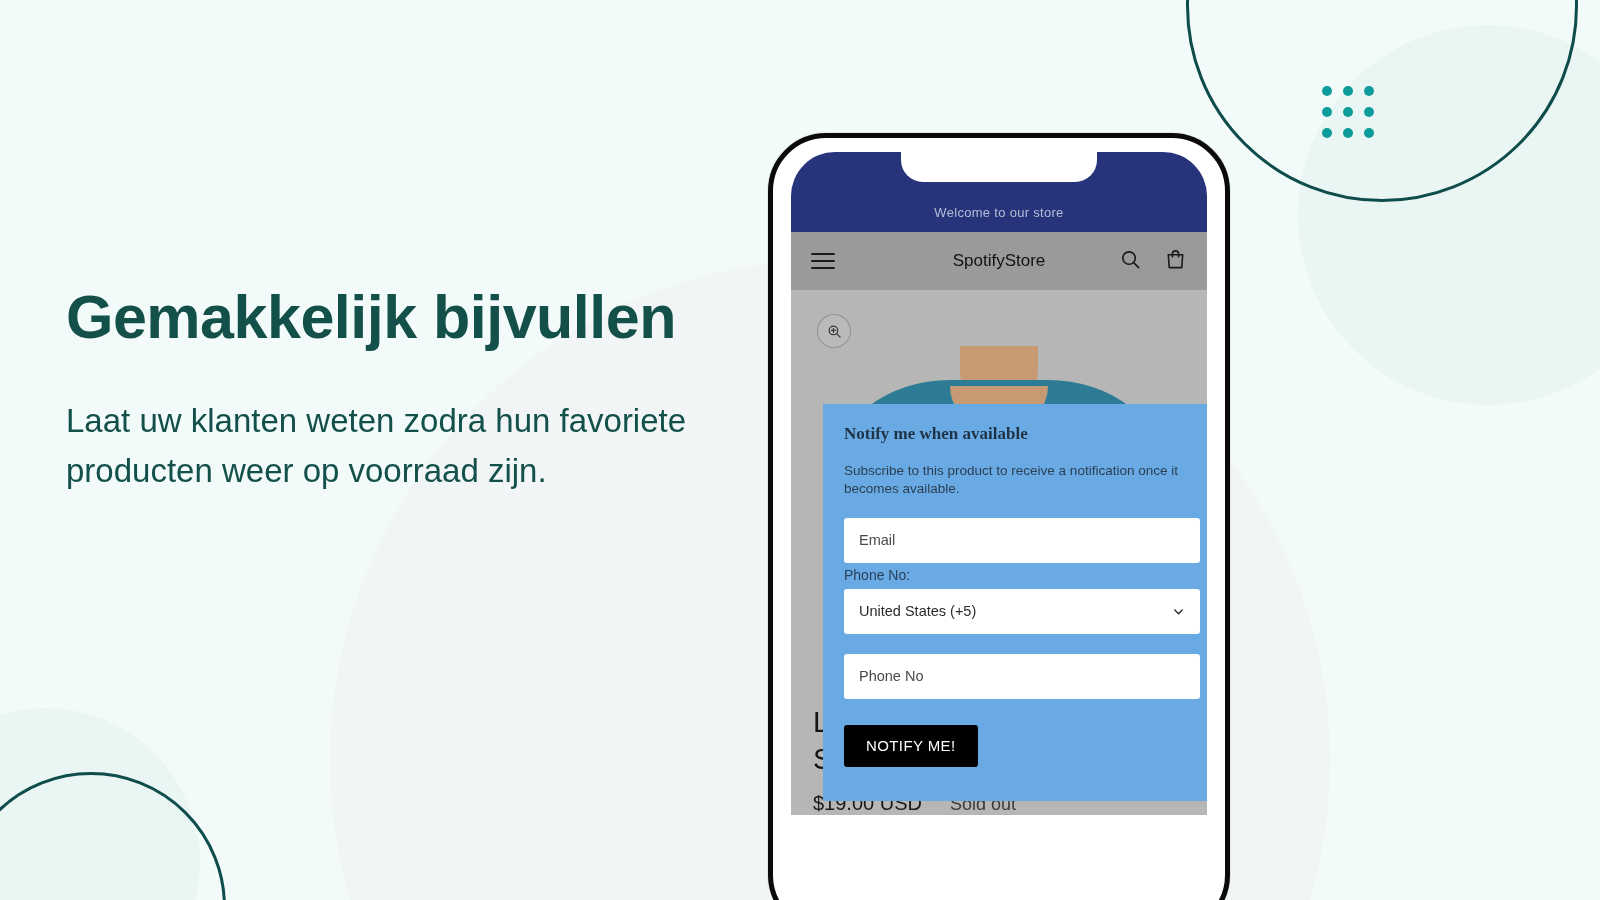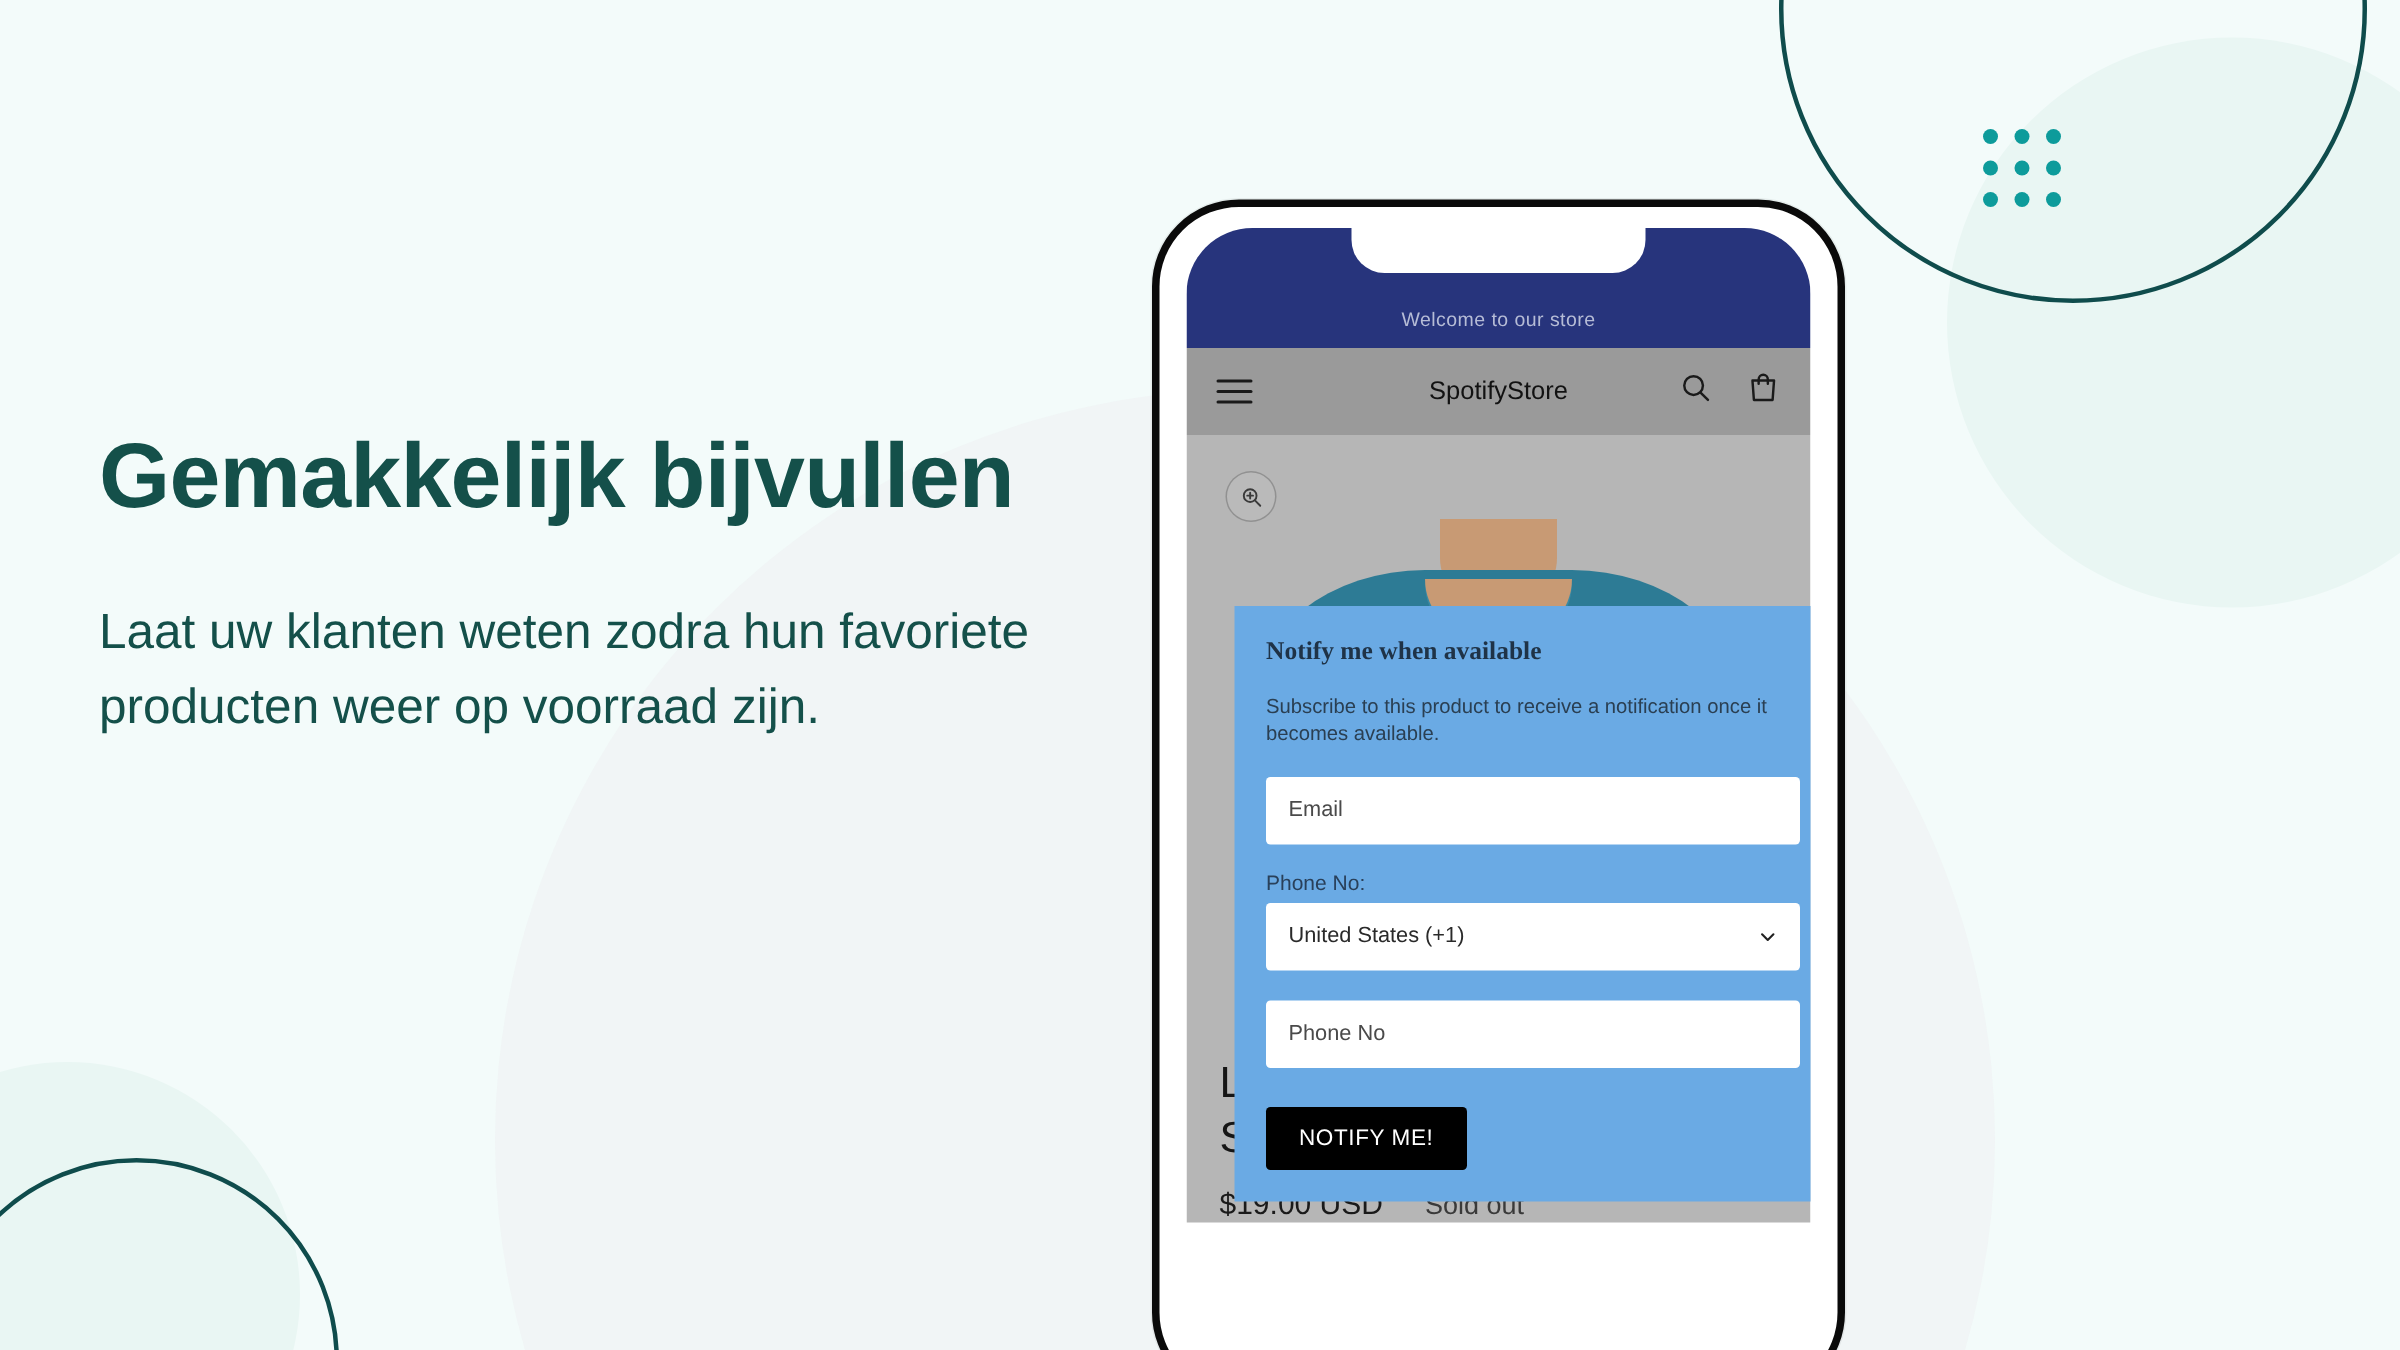--- a/index.html
+++ b/index.html
@@ -154,21 +154,21 @@
   .notify-desc {
     margin-top: 18px; font-size: 13.5px; line-height: 1.32; color: #2a3f52;
   }
   .field {
     margin-top: 20px;
     height: 45px; background: #fff; border-radius: 3px;
     display: flex; align-items: center; padding: 0 15px;
     font-size: 14.5px; color: #4a4a4a;
   }
   .field.select { justify-content: space-between; color: #2a2a2a; margin-top: 6px; }
-  .phone-label { margin-top: 17px; font-size: 14px; color: #29405a; }
+  .phone-label { margin-top: 4px; font-size: 14px; color: #29405a; }
   .notify-btn {
     margin-top: 26px;
     display: inline-flex; align-items: center; justify-content: center;
     height: 42px; padding: 0 22px;
     background: #000000; color: #fff;
     font-size: 15px; letter-spacing: .4px;
     border: none; border-radius: 3px; cursor: pointer;
     font-family: "Liberation Sans", sans-serif;
   }
   .chev { width: 13px; height: 13px; flex: none; }
@@ -259,21 +259,21 @@
         <div class="notify-title">Notify me when available</div>
         <div class="notify-desc">Subscribe to this product to receive a notification once it becomes available.</div>
 
         <div class="field">
           <span>Email</span>
         </div>
 
         <div class="phone-label">Phone No:</div>
 
         <div class="field select">
-          <span>United States (+1)</span>
+          <span>United States (+5)</span>
           <svg class="chev" viewBox="0 0 24 24" fill="none" stroke="#222" stroke-width="2.6">
             <polyline points="5,9 12,16 19,9" stroke-linecap="round" stroke-linejoin="round"></polyline>
           </svg>
         </div>
 
         <div class="field">
           <span>Phone No</span>
         </div>
 
         <button class="notify-btn">NOTIFY ME!</button>

